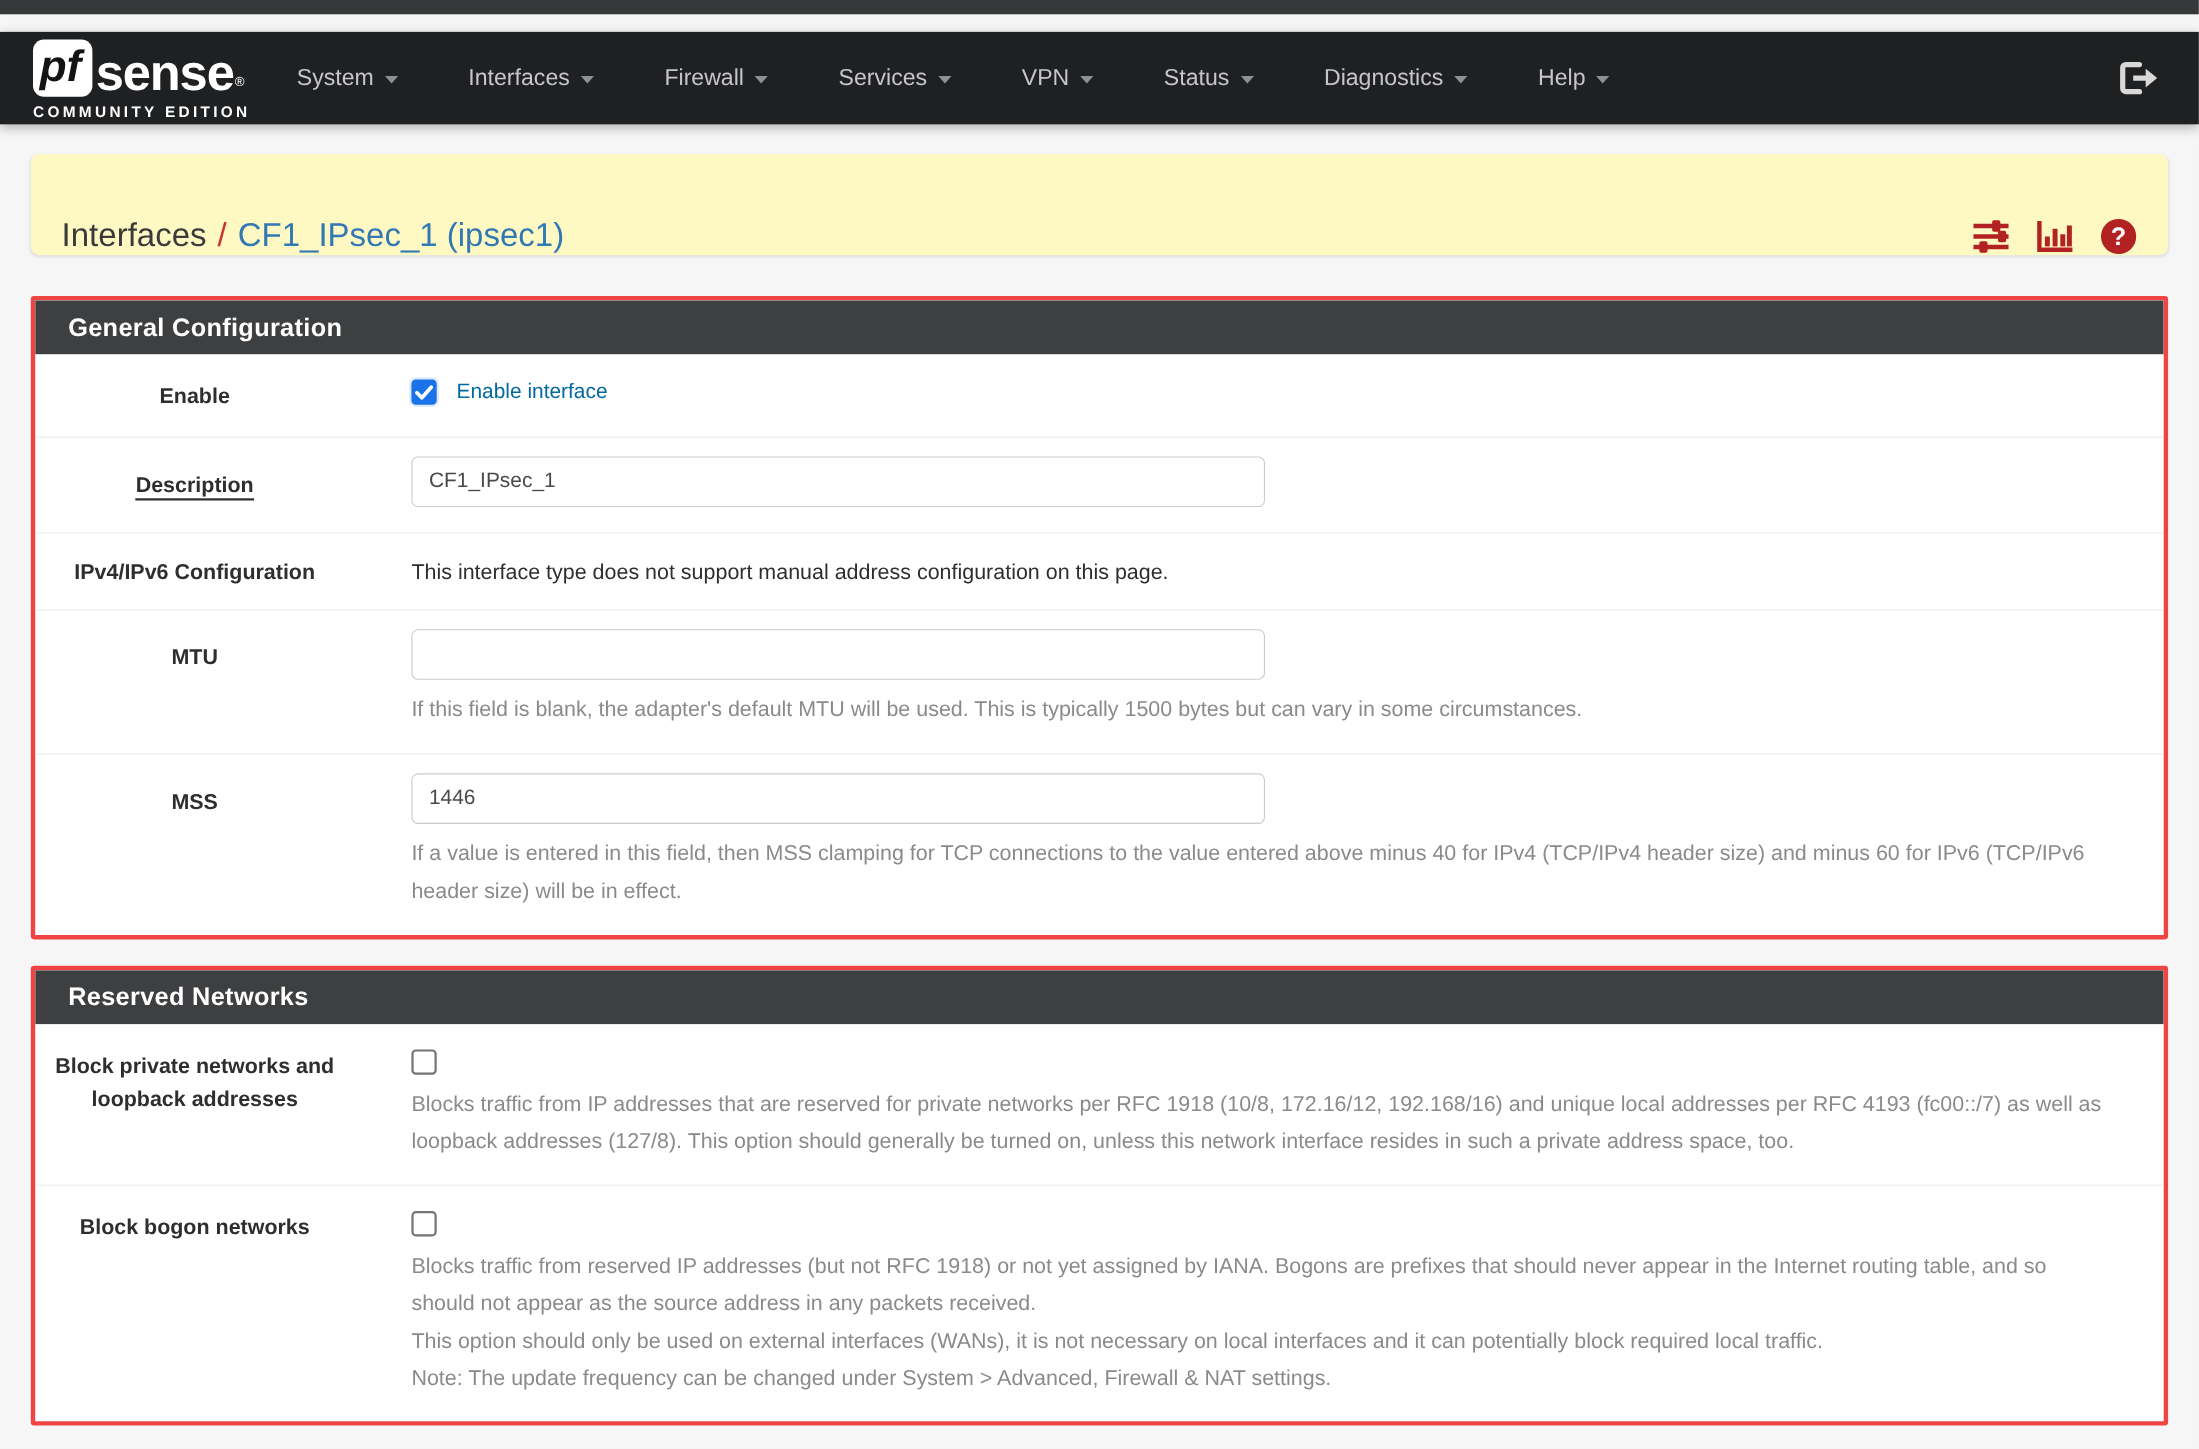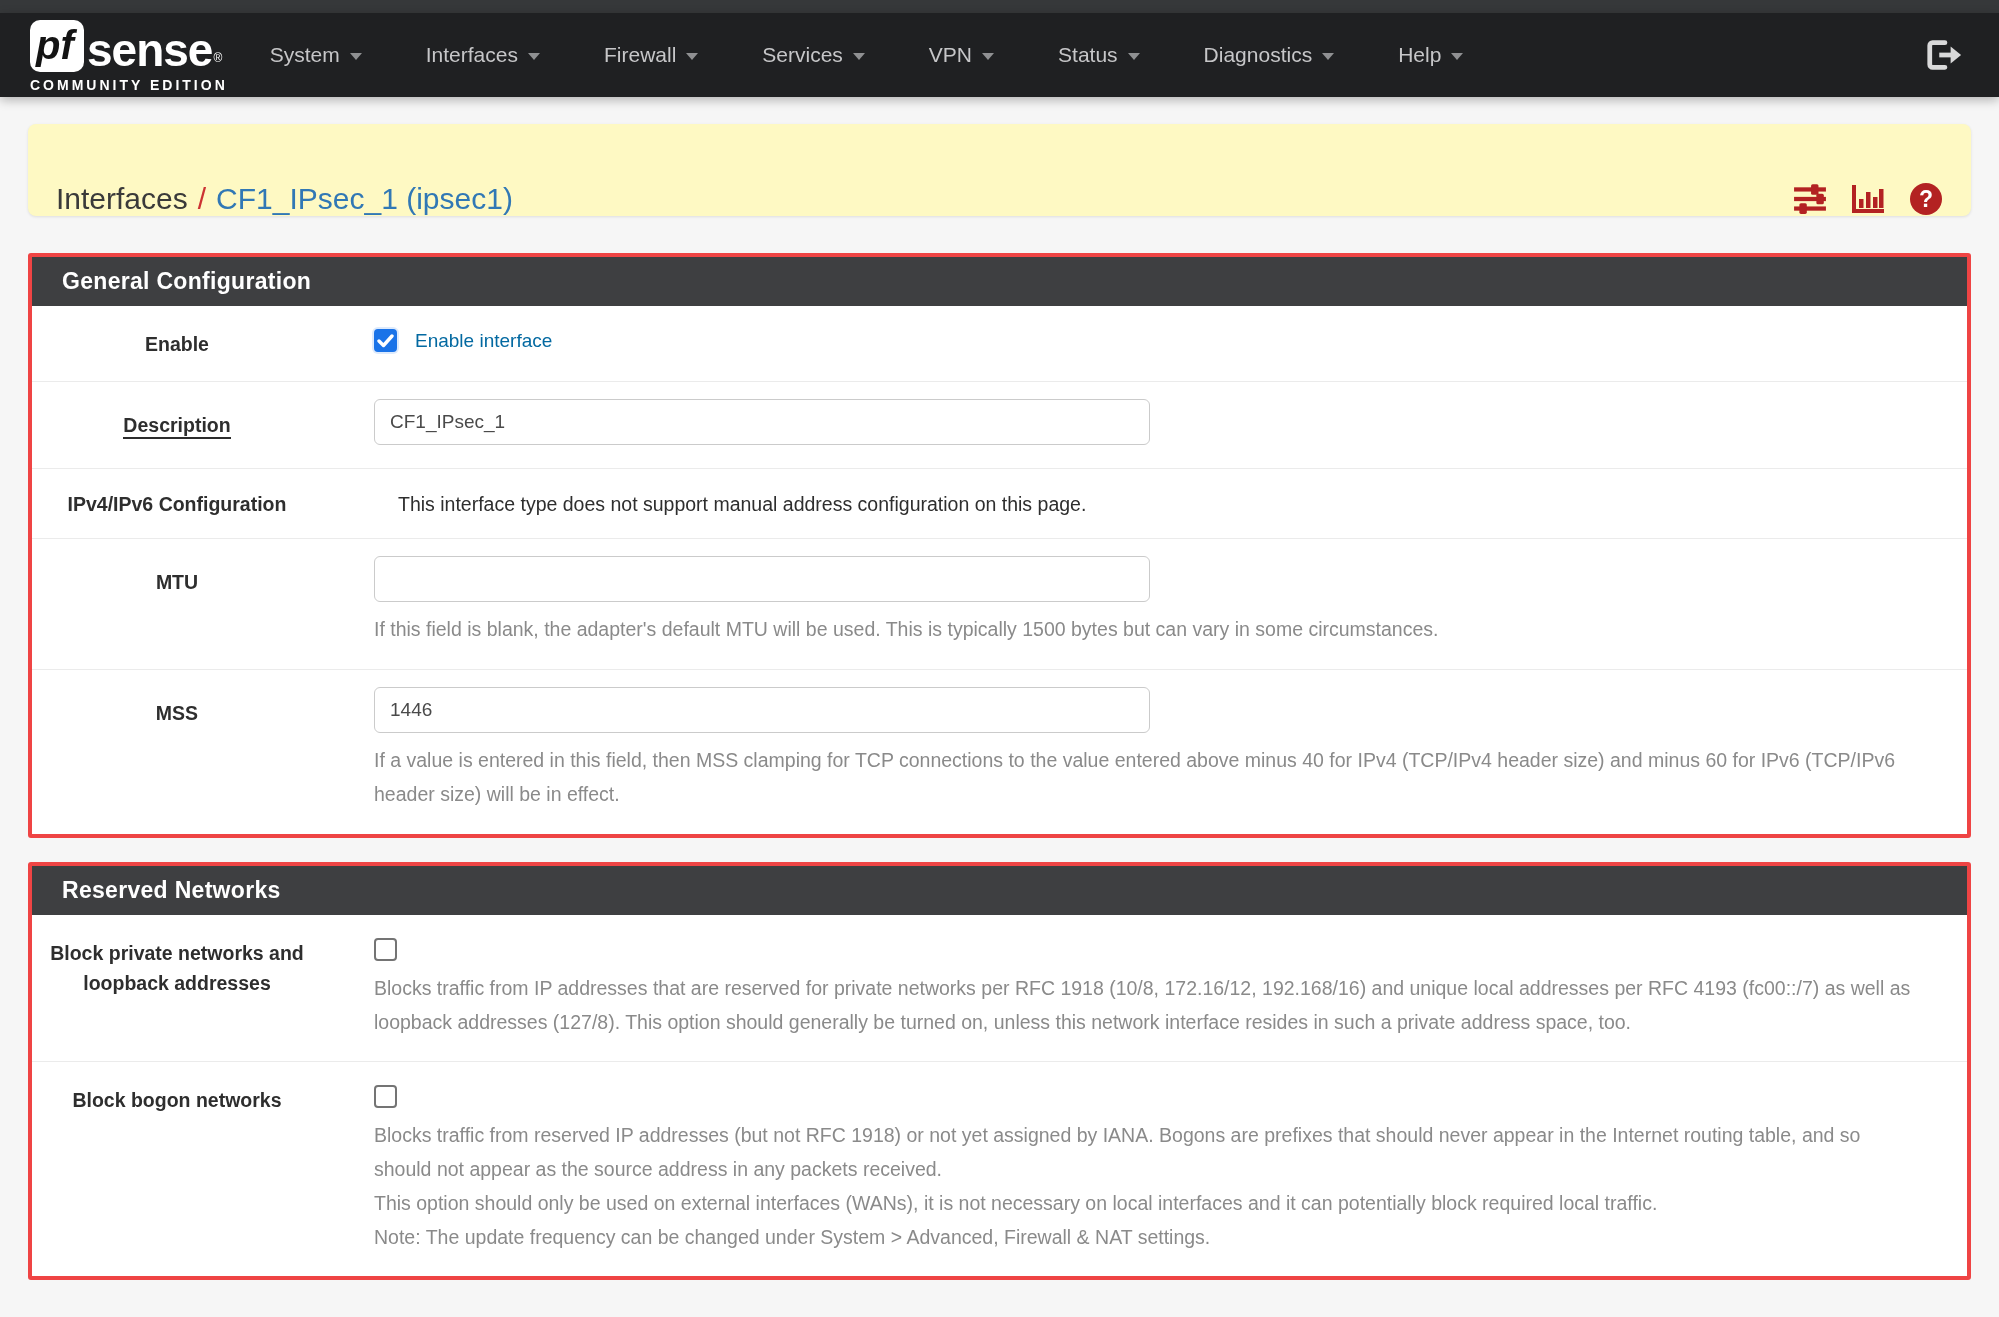--- a/index.html
+++ b/index.html
@@ -7,21 +7,21 @@
   body {
     font-family:"Liberation Sans","DejaVu Sans",sans-serif;
     background:#f6f6f6;
     color:#2e2e2e;
   }
 
   
   .topstrip { height:13px; background:#36383a; }
   .navbar {
     height:84px; background:#1f2022; display:flex; align-items:center;
-    padding:0 30px; box-shadow:0 3px 10px rgba(0,0,0,.28); position:relative; z-index:5;
+    padding:0 30px; box-shadow:0 3px 10px rgba(0,0,0,.28); position:relative; z-index:5;margin-top:16px;
   }
   .brand { display:flex; flex-direction:column; justify-content:center; margin-top:2px; }
   .brand-line { display:flex; align-items:flex-end; }
   .pf-box {
     width:54px; height:52px; background:#fff; border-radius:10px;
     display:flex; align-items:center; justify-content:center;
     font-size:40px; font-weight:bold; font-style:italic; color:#141414; padding-right:4px;
   }
   .brand-sense { font-size:46px; font-weight:bold; color:#fff; letter-spacing:-1px; margin-left:3px; line-height:0.92; }
   .brand-reg { font-size:12px; color:#fff; margin-left:1px; line-height:2.2; }
@@ -63,21 +63,21 @@
   }
   .form-row { display:flex; }
   .form-row + .form-row { border-top:1px solid #ebebeb; }
   .f-label {
     width:290px; flex:0 0 290px; text-align:center; font-weight:bold;
     font-size:19.5px; color:#2e2e2e; line-height:30px;
   }
   .f-content { margin-left:52px; flex:1; padding-right:48px; }
   .row-pad-cb  { padding:23px 0 22px; }
   .row-pad-in  { padding:17px 0 23px; }
-  .row-pad-st  { padding:20px 0 19px;gap:24px; }
+  .row-pad-st  { padding:20px 0 19px; }
   .f-label.in-align { padding-top:11px; }
 
   .underlined { border-bottom:2px solid #2c2c2c; padding-bottom:1px; }
 
   .form-input {
     width:776px; height:46px; border:1px solid #cbcbcb; border-radius:6px;
     font-family:inherit; font-size:19px; color:#4a4a4a; padding:0 15px;
     background:#fff; outline:none;
   }
   .help {

